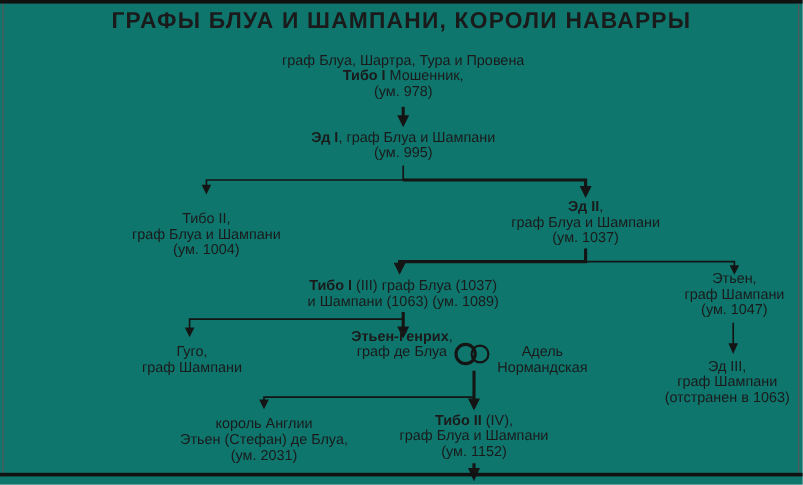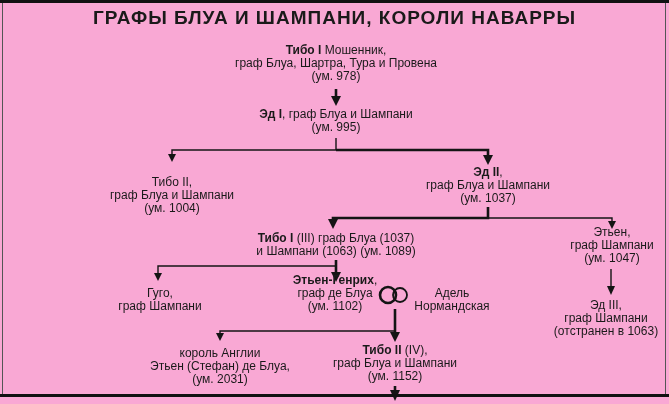--- a/index.html
+++ b/index.html
@@ -1,19 +1,19 @@
 <!DOCTYPE html>
 <html><head>
 <meta charset="utf-8">
 <style>
   html, body { margin: 0; padding: 0; background: #e8e8e8; }
   .stage {
     position: relative;
     width: 669px; height: 404px;
-    background: #f9a8d4;
+    background: #0f766e;
     font-family: "Liberation Sans", sans-serif;
     color: #1a1a1a;
     overflow: hidden;
   }
   .bar-top    { position: absolute; left: 0; right: 0; top: 0; height: 3px; background: #111; }
   .bar-bottom { position: absolute; left: 0; right: 0; top: 394px; height: 3px; background: #111; }
   .frame-left  { position: absolute; left: 2px;  top: 3px; bottom: 7px; width: 1px; background: #555; }
   .frame-right { position: absolute; right: 3px; top: 3px; bottom: 7px; width: 1px; background: #555; }
   .title {
     position: absolute; top: 7px; left: 0; right: 0;
@@ -96,22 +96,22 @@
       </g>
 
       <g>
         <path d="M395 386 V392" stroke-width="2.6"></path>
         <polygon points="390,390 400,390 395,401" fill="#141414" stroke="none"></polygon>
       </g>
     </g>
   </svg>
 
   <div class="node" style="left:216px; top:44px; width:240px">
+    <div>граф Блуа, Шартра, Тура и Провена</div>
     <div><b>Тибо I</b><span> Мошенник,</span></div>
-    <div>граф Блуа, Шартра, Тура и Провена</div>
     <div>(ум. 978)</div>
   </div>
 
   <div class="node" style="left:226px; top:108px; width:220px">
     <div><b>Эд I</b><span>, граф Блуа и Шампани</span></div>
     <div>(ум. 995)</div>
   </div>
 
   <div class="node" style="left:87px; top:176px; width:170px">
     <div>Тибо II,</div>
@@ -143,21 +143,20 @@
   </div>
 
   <div class="node" style="left:95px; top:287px; width:130px">
     <div>Гуго,</div>
     <div>граф Шампани</div>
   </div>
 
   <div class="node" style="left:260px; top:274px; width:150px">
     <div><b>Этьен-Генрих</b><span>,</span></div>
     <div>граф де Блуа</div>
-    <div>(ум. 1102)</div>
   </div>
 
   <div class="node" style="left:397px; top:287px; width:110px">
     <div>Адель</div>
     <div>Нормандская</div>
   </div>
 
   <div class="node" style="left:120px; top:347px; width:200px">
     <div>король Англии</div>
     <div>Этьен (Стефан) де Блуа,</div>

